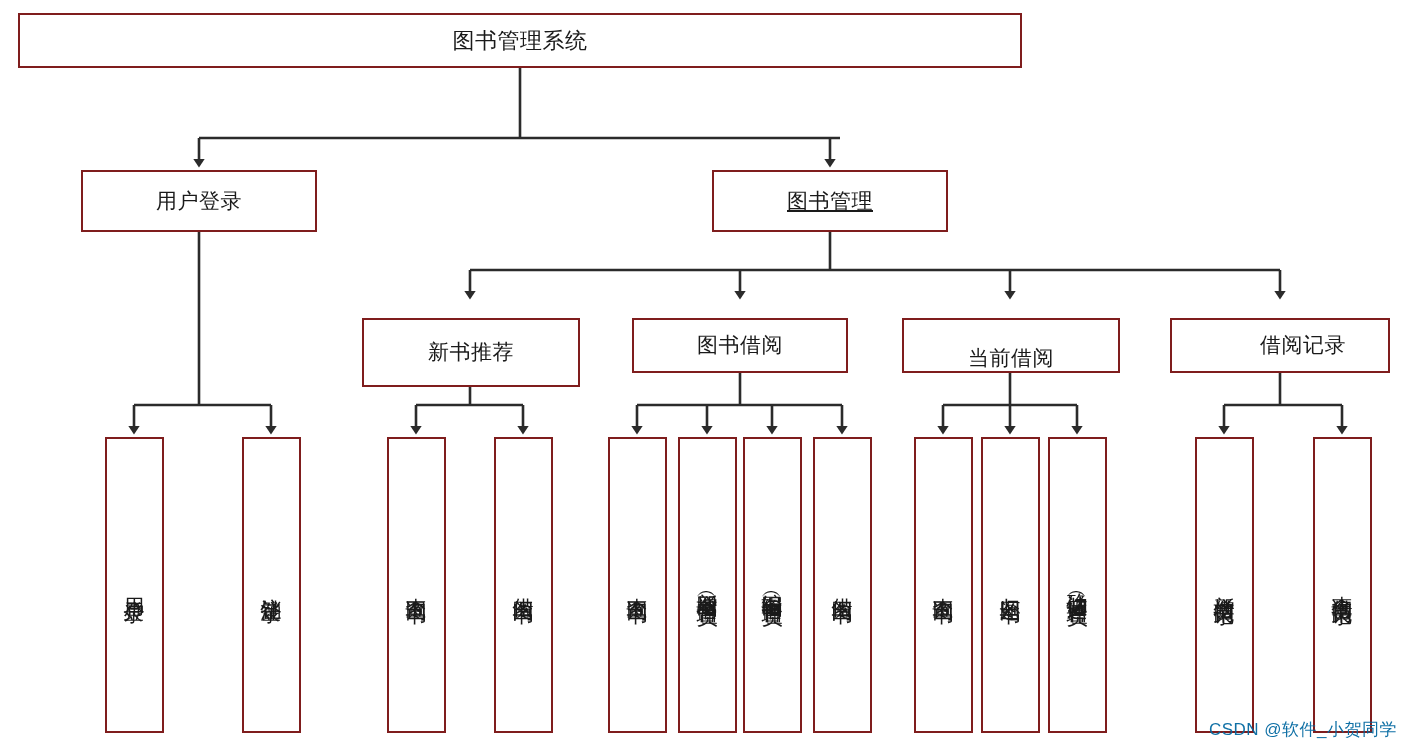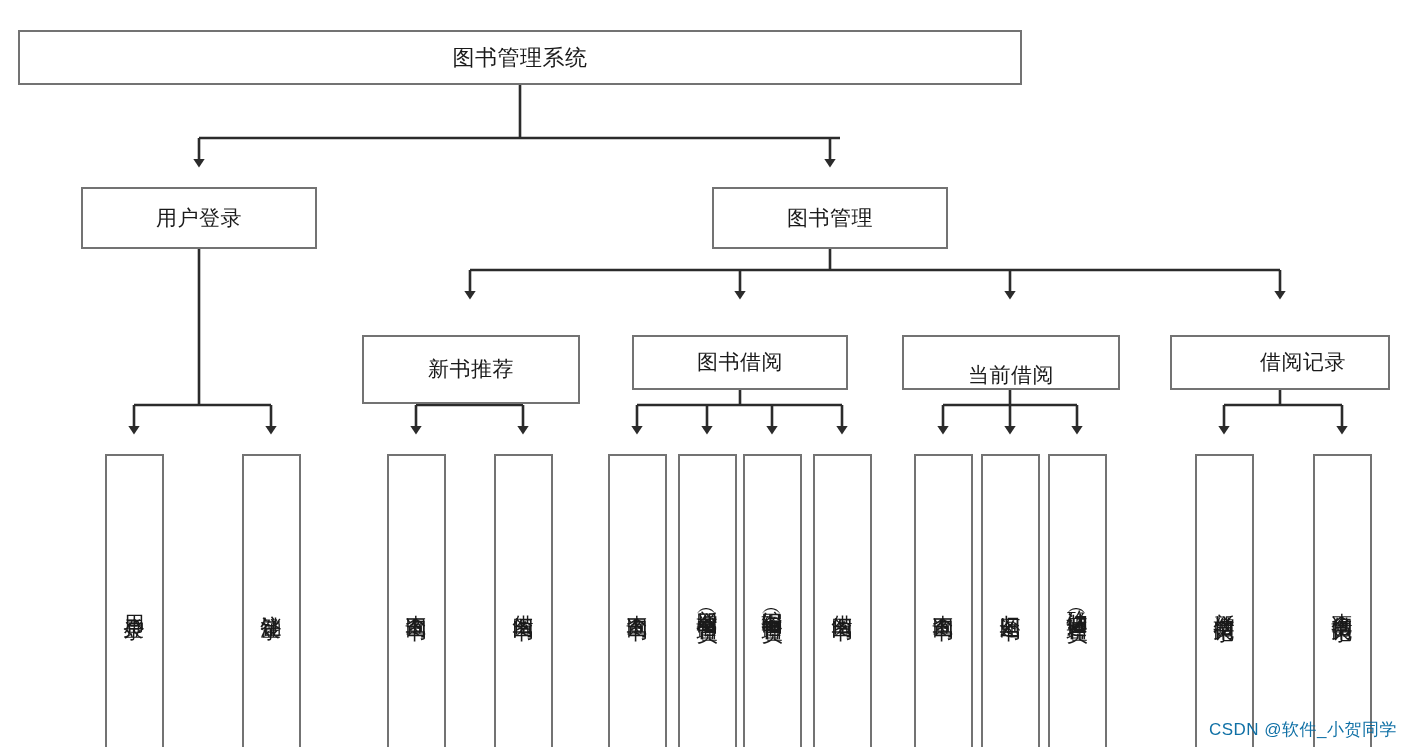--- a/index.html
+++ b/index.html
@@ -21,27 +21,26 @@
     position: absolute;
     left: 0;
     top: 0;
     width: 1405px;
     height: 747px;
     pointer-events: none;
   }
   .node {
     position: absolute;
     box-sizing: border-box;
-    border: 2px solid #737373;
+    border: 2px solid #7f1d1d;
     background: #ffffff;
     display: flex;
     align-items: center;
     justify-content: center;
     color: #1a1a1a;
-    margin-top: 17px;
   }
   .node .label {
     display: block;
     text-align: center;
     line-height: 1.18;
     white-space: pre;
   }
   
   .node.horiz .label {
     font-size: 21px;
@@ -130,21 +129,21 @@
     </g>
   </svg>
 
   <div class="node horiz root" style="left:18px; top:13px; width:1004px; height:55px;">
     <span class="label">图书管理系统</span>
   </div>
 
   <div class="node horiz" style="left:81px; top:170px; width:236px; height:62px;">
     <span class="label">用户登录</span>
   </div>
-  <div class="node horiz" style="left:712px; top:170px; width:236px; height:62px;">
+  <div class="node horiz" style="left:712px; top:170px; width:236px; height:62px;text-decoration:underline;">
     <span class="label">图书管理</span>
   </div>
 
   <div class="node horiz" style="left:362px; top:318px; width:218px; height:69px;">
     <span class="label">新书推荐</span>
   </div>
   <div class="node horiz" style="left:632px; top:318px; width:216px; height:55px;">
     <span class="label">图书借阅</span>
   </div>
   <div class="node horiz" style="left:902px; top:318px; width:218px; height:55px;align-items:flex-end;">

